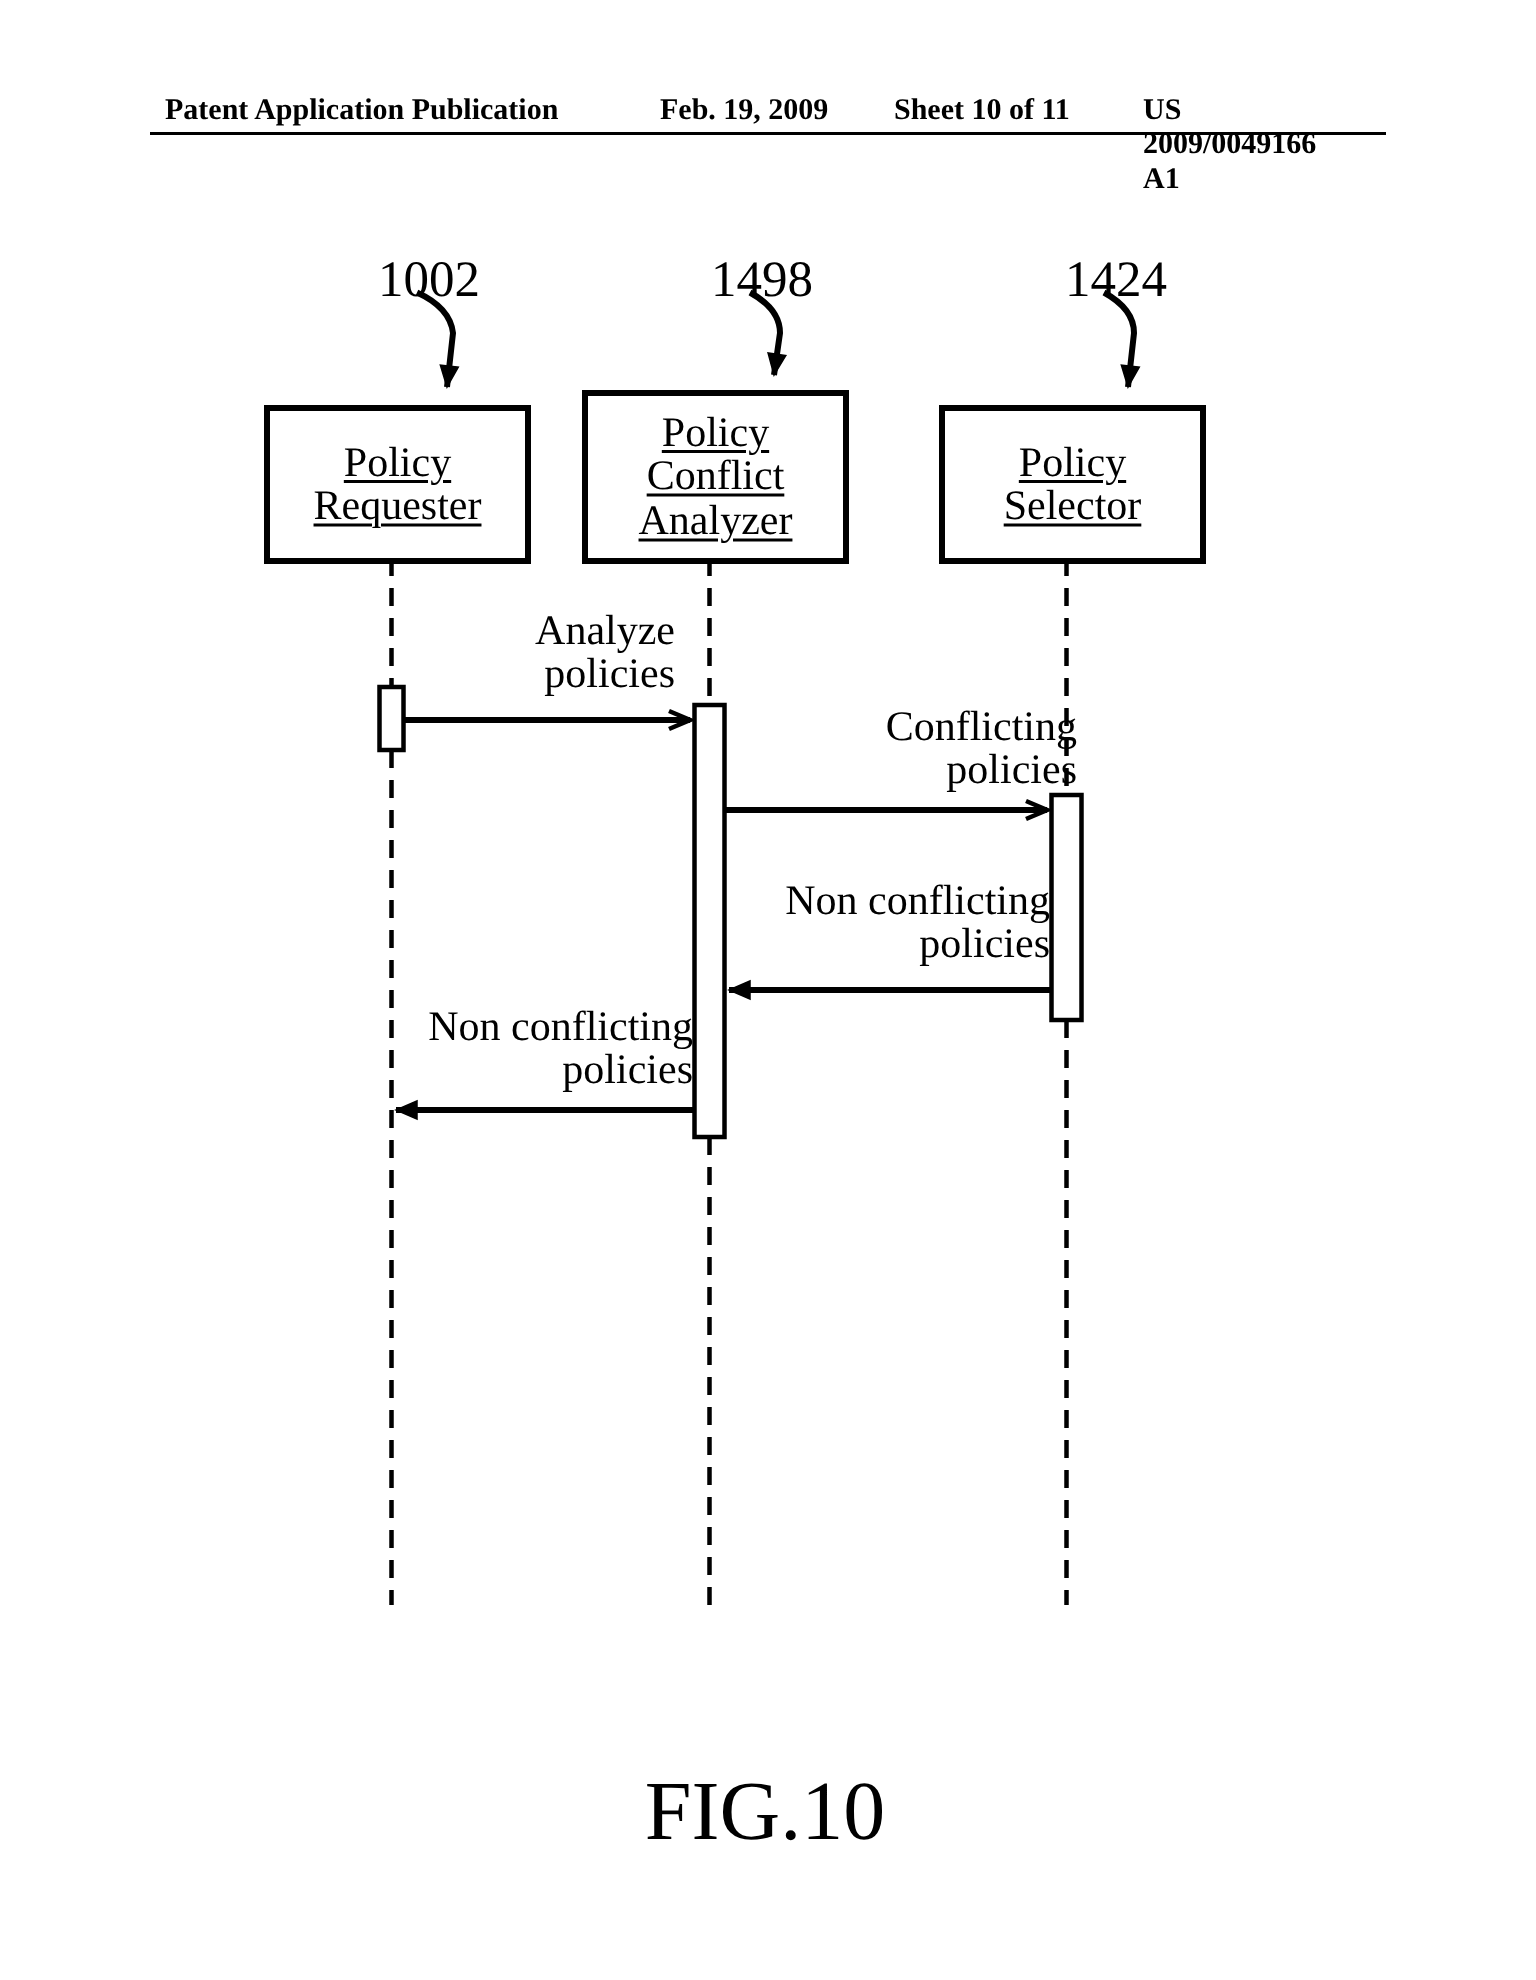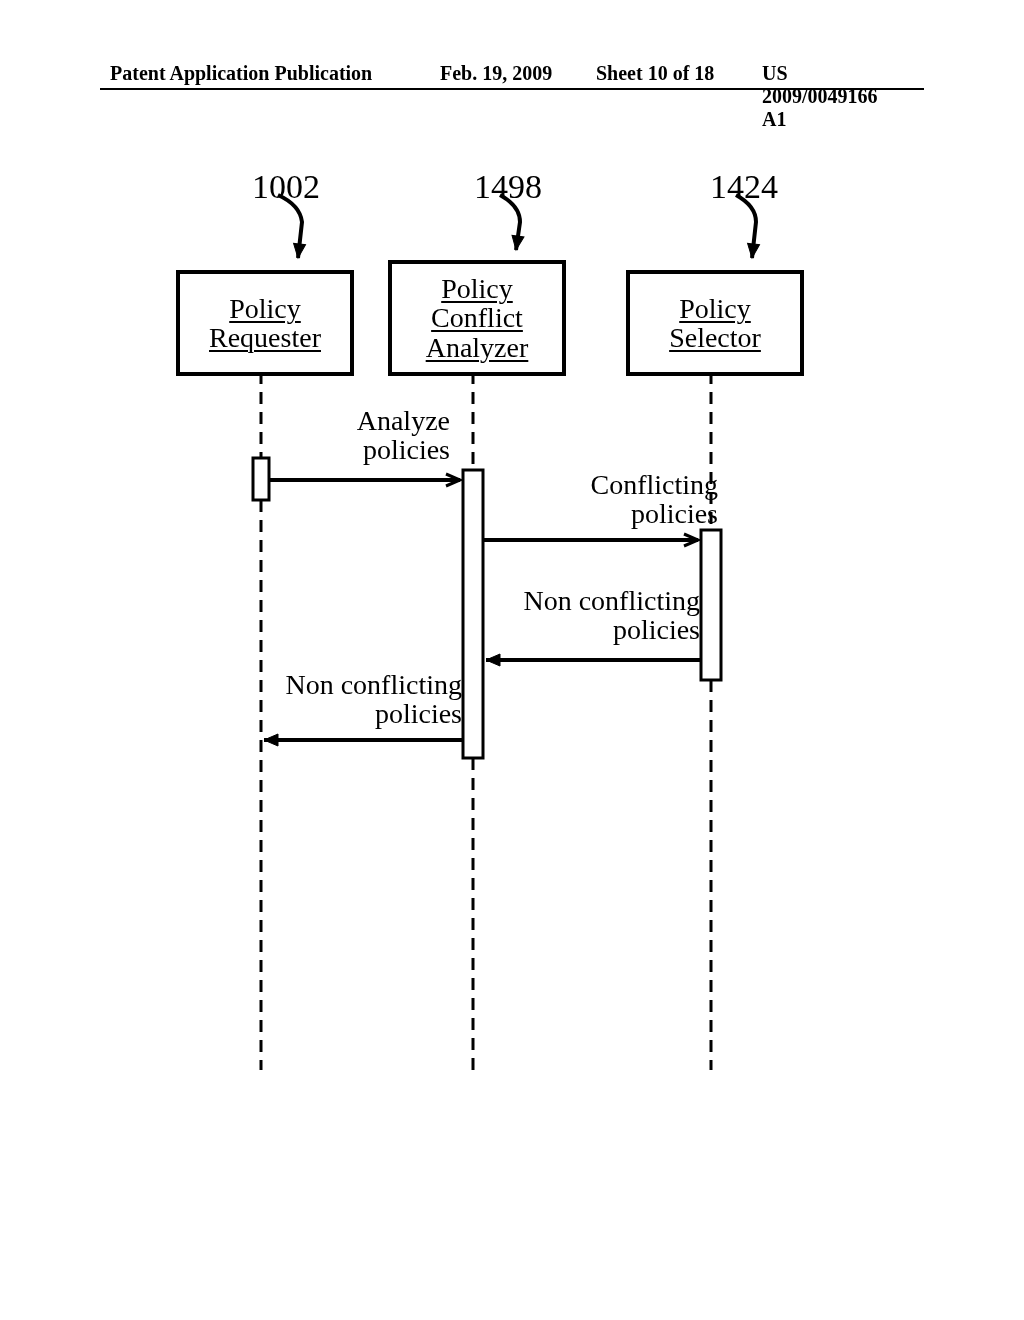--- a/index.html
+++ b/index.html
@@ -94,21 +94,21 @@
     font-family: "Times New Roman", Times, serif;
   }
 </style>
 </head>
 <body>
 
 <div class="page">
 
   <div class="hdr hdr-left">Patent Application Publication</div>
   <div class="hdr hdr-mid">Feb. 19, 2009</div>
-  <div class="hdr hdr-sheet">Sheet 10 of 18</div>
+  <div class="hdr hdr-sheet">Sheet 10 of 11</div>
   <div class="hdr hdr-right">US 2009/0049166 A1</div>
   <div class="divider"></div>
 
   <div class="figure">
 
     <div class="ref" style="left:108px; top:28px;">1002</div>
     <div class="ref" style="left:330px; top:28px;">1498</div>
     <div class="ref" style="left:566px; top:28px;">1424</div>
 
     <div class="box" style="left:76px; top:130px; width:170px; height:98px;">
@@ -155,15 +155,16 @@
       <line x1="601" y1="520" x2="386" y2="520" stroke="#000" stroke-width="4" marker-end="url(#arrow-solid)"></line>
 
       <line x1="363" y1="600" x2="164" y2="600" stroke="#000" stroke-width="4" marker-end="url(#arrow-solid)"></line>
     </svg>
 
     <div class="msg" style="left:200px; top:266px; width:150px;">Analyze<br>policies</div>
     <div class="msg" style="left:428px; top:330px; width:190px;">Conflicting<br>policies</div>
     <div class="msg" style="left:400px; top:446px; width:200px;">Non conflicting<br>policies</div>
     <div class="msg" style="left:162px; top:530px; width:200px;">Non conflicting<br>policies</div>
 
+    <div class="figcaption">FIG.10</div>
 
   </div>
 </div>
 
 </body></html>

